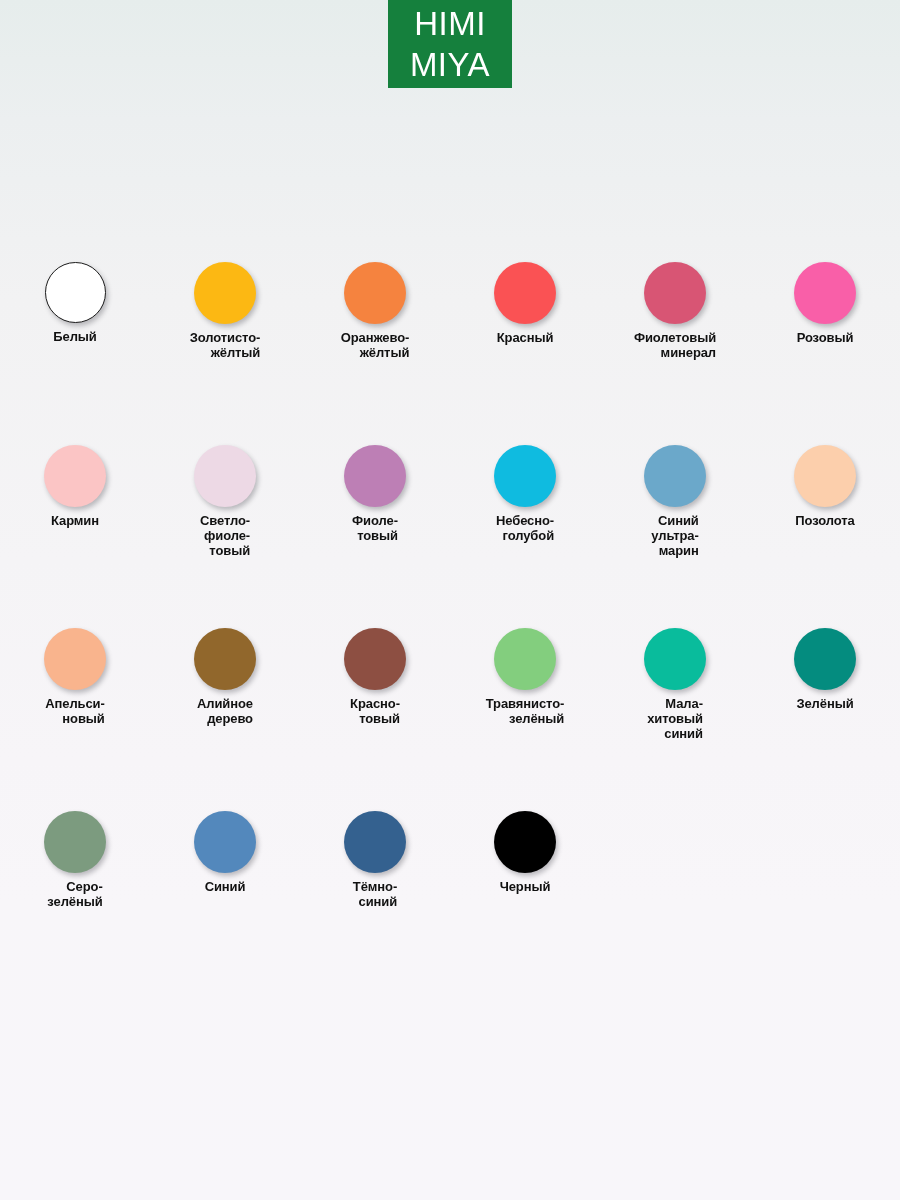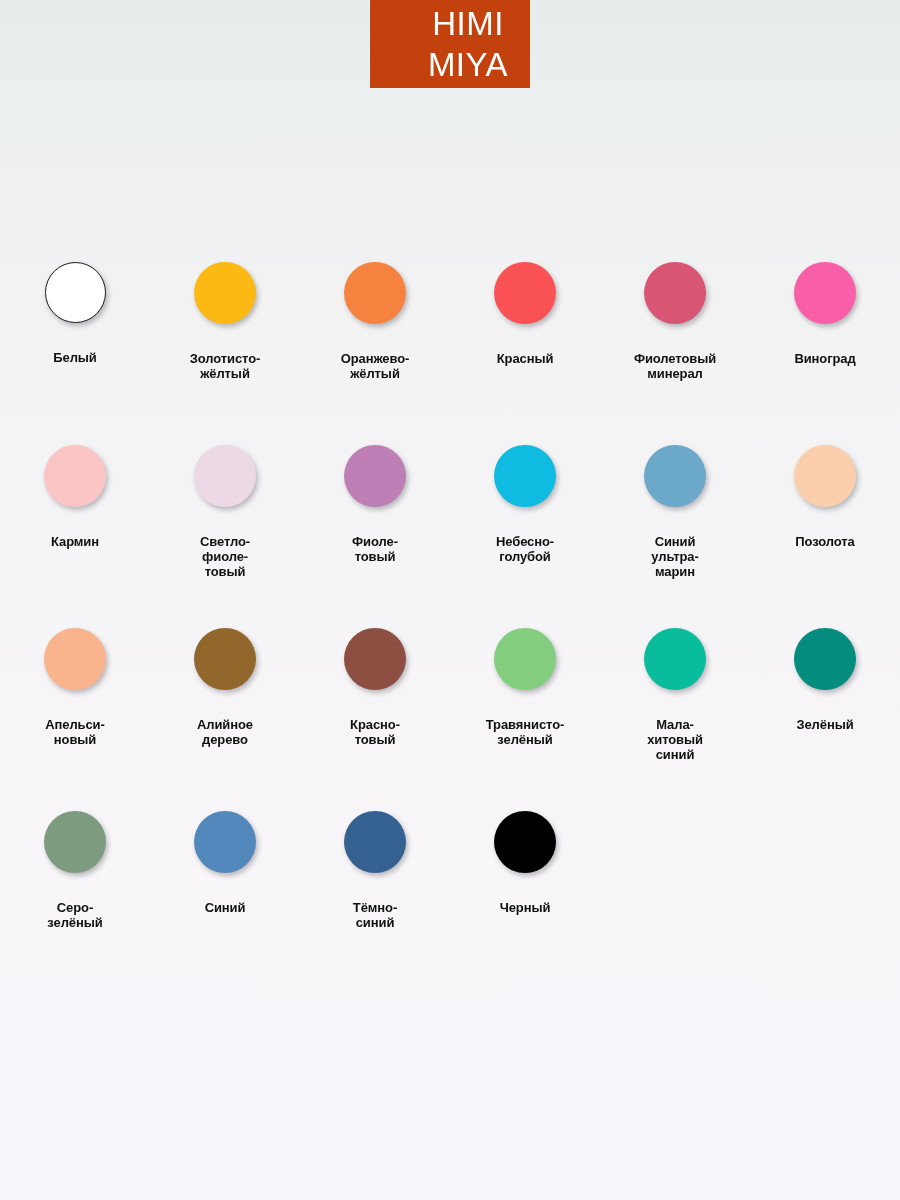--- a/index.html
+++ b/index.html
@@ -26,29 +26,28 @@
   
   .logo-wrap {
     position: absolute;
     top: 0;
     left: 0;
     width: 900px;
     display: flex;
     justify-content: center;
   }
   .logo {
-    background: #c2410c;
+    background: #15803d;
     width: 124px;
     height: 88px;
     display: flex;
     flex-direction: column;
     align-items: center;
     justify-content: center;
     line-height: 1.0;
-    padding-left: 36px;
   }
   .logo-line {
     color: #ffffff;
     font-family: "Liberation Sans", sans-serif;
     font-size: 33px;
     font-weight: 400;
     letter-spacing: 0.5px;
   }
   .logo-line.second {
     margin-top: 8px;
@@ -78,25 +77,25 @@
     border-radius: 50%;
     box-shadow: 2px 3px 5px rgba(60, 60, 70, 0.33);
     flex: none;
   }
   .dot.outlined {
     border: 1.5px solid #1c1c1c;
     width: 59px;
     height: 59px;
   }
   .label {
-    margin-top: 27px;
+    margin-top: 6px;
     font-size: 13px;
     font-weight: bold;
     color: #111111;
-    text-align: center;
+    text-align: right;
     line-height: 1.17;
     letter-spacing: -0.1px;
     white-space: pre-line;
     max-width: 120px;
   }
 </style>
 </head>
 <body>
 
 <div class="logo-wrap">
@@ -125,21 +124,21 @@
       <div class="dot" style="background: rgb(250, 82, 84);"></div>
       <div class="label">Красный</div>
     </div>
     <div class="swatch-cell">
       <div class="dot" style="background: rgb(216, 85, 116);"></div>
       <div class="label">Фиолетовый
 минерал</div>
     </div>
     <div class="swatch-cell">
       <div class="dot" style="background: rgb(249, 95, 168);"></div>
-      <div class="label">Виноград</div>
+      <div class="label">Розовый</div>
     </div>
     <div class="swatch-cell">
       <div class="dot" style="background: rgb(251, 197, 197);"></div>
       <div class="label">Кармин</div>
     </div>
     <div class="swatch-cell">
       <div class="dot" style="background: rgb(237, 217, 229);"></div>
       <div class="label">Светло-
 фиоле-
 товый</div>

